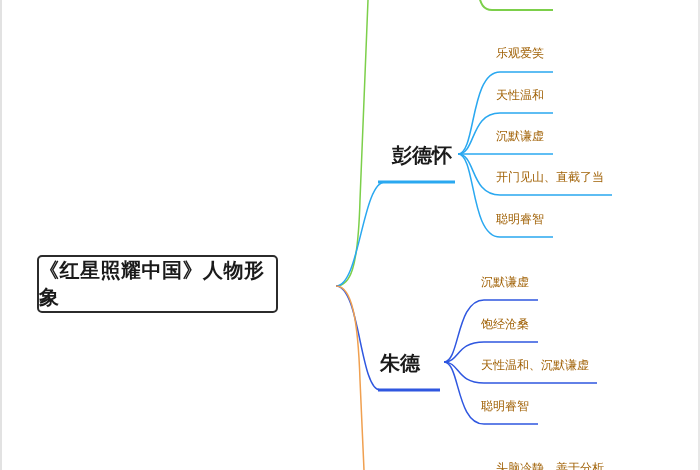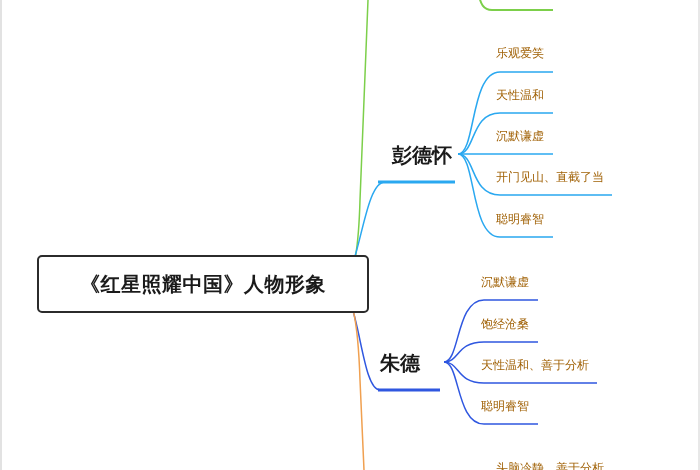--- a/index.html
+++ b/index.html
@@ -4,21 +4,21 @@
   <style>
     html, body { margin: 0; padding: 0; }
     body {
       width: 700px; height: 470px; overflow: hidden; background: #ffffff;
       font-family: "DejaVu Sans", "Liberation Sans", sans-serif; position: relative;
     }
     .frame-left { position: absolute; left: 0; top: 0; width: 2px; height: 470px; background: #e2e2e2; }
     .frame-right { position: absolute; right: 0; top: 0; width: 2px; height: 470px; background: #e8e8e8; }
     svg.lines { position: absolute; left: 0; top: 0; }
     .root {
-      position: absolute; left: 37px; top: 255px; width: 332px; height: 58px;
+      position: absolute; left: 37px; top: 255px; width: 241px; height: 58px;
       border: 2px solid #2b2b2b; border-radius: 5px; background: #fff;
       display: flex; align-items: center; justify-content: center; box-sizing: border-box;
     }
     .root span { font-size: 20px; font-weight: bold; color: #1a1a1a; letter-spacing: 0.5px; }
     .branch-label { position: absolute; font-size: 20px; font-weight: bold; color: #1a1a1a; }
     .leaf { position: absolute; font-size: 12px; color: #a16207; white-space: nowrap; }
   </style>
 </head>
 <body>
 
@@ -55,16 +55,16 @@
 <div class="branch-label" style="left:392px; top:142px;">彭德怀</div>
 <div class="leaf" style="left:496px; top:45px;">乐观爱笑</div>
 <div class="leaf" style="left:496px; top:87px;">天性温和</div>
 <div class="leaf" style="left:496px; top:128px;">沉默谦虚</div>
 <div class="leaf" style="left:496px; top:169px;">开门见山、直截了当</div>
 <div class="leaf" style="left:496px; top:211px;">聪明睿智</div>
 
 <div class="branch-label" style="left:380px; top:350px;">朱德</div>
 <div class="leaf" style="left:481px; top:274px;">沉默谦虚</div>
 <div class="leaf" style="left:481px; top:316px;">饱经沧桑</div>
-<div class="leaf" style="left:481px; top:357px;">天性温和、善于分析</div>
+<div class="leaf" style="left:481px; top:357px;">天性温和、沉默谦虚</div>
 <div class="leaf" style="left:481px; top:398px;">聪明睿智</div>
 
 <div class="leaf" style="left:496px; top:460px;">头脑冷静、善于分析</div>
 
 </body></html>

